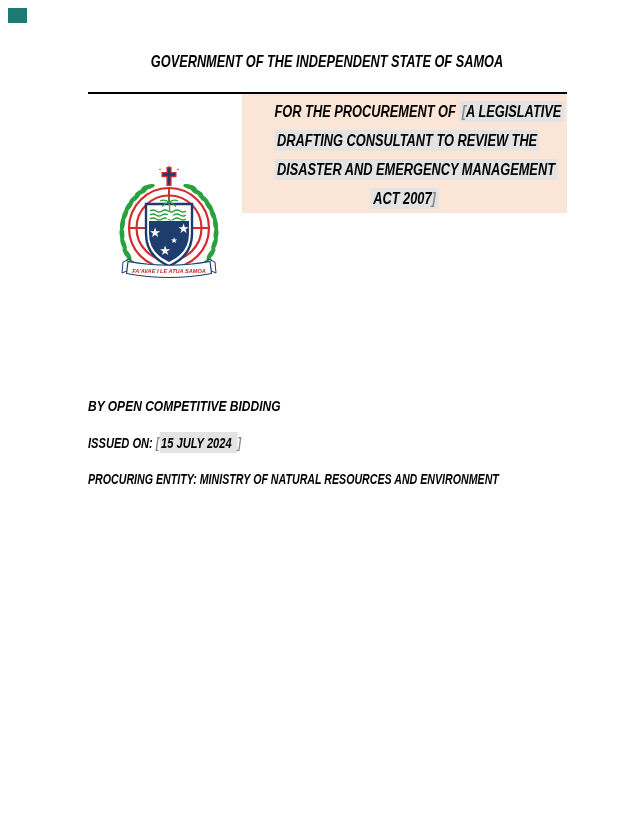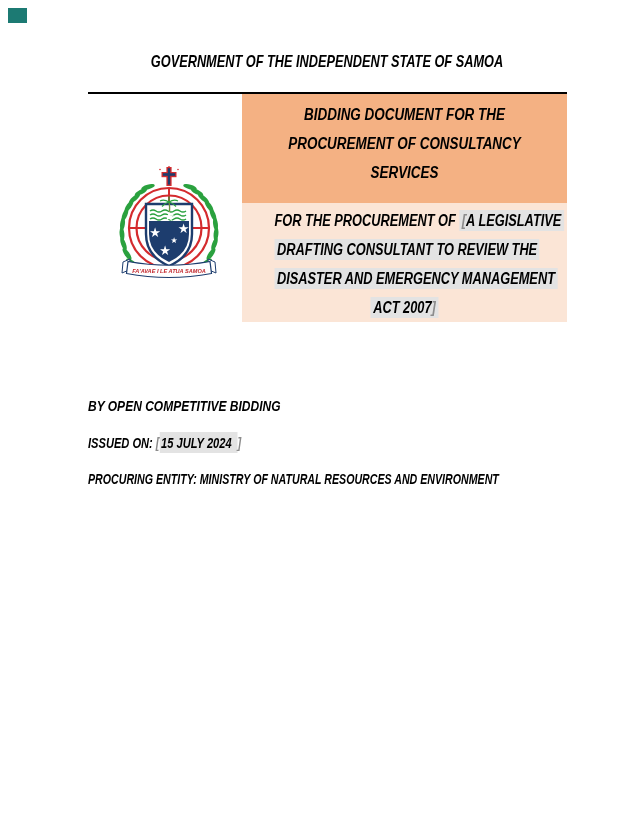--- a/index.html
+++ b/index.html
@@ -146,25 +146,20 @@
 
     <g>
       <path d="M6,96 L13,93 L12,104 L5,107 Z" fill="#ffffff" stroke="#1d3d6e" stroke-width="1"></path>
       <path d="M98,96 L91,93 L92,104 L99,107 Z" fill="#ffffff" stroke="#1d3d6e" stroke-width="1"></path>
       <path d="M11,95.5 Q52,103 93,95.5 L94.5,107.5 Q52,115.5 9.5,107.5 Z" fill="#ffffff" stroke="#1d3d6e" stroke-width="1.2"></path>
       <text x="52" y="106.5" font-size="5.6" font-weight="bold" fill="#c2272d" text-anchor="middle" font-family="'Liberation Sans',sans-serif">FA'AVAE I LE ATUA SAMOA</text>
     </g>
   </svg>
 
   <div class="bid-box">
-    <div class="bid-header">
-      <div class="bline">BIDDING DOCUMENT FOR THE</div>
-      <div class="bline">PROCUREMENT OF CONSULTANCY</div>
-      <div class="bline">SERVICES</div>
-    </div>
     <div class="bid-subject">
       <div class="bline">
         <span>FOR THE PROCUREMENT OF </span><span class="hl"><span class="bracket">[</span><span>A LEGISLATIVE</span></span>
       </div>
       <div class="bline">
         <span class="hl">DRAFTING CONSULTANT TO REVIEW THE</span>
       </div>
       <div class="bline">
         <span class="hl">DISASTER AND EMERGENCY MANAGEMENT</span>
       </div>

